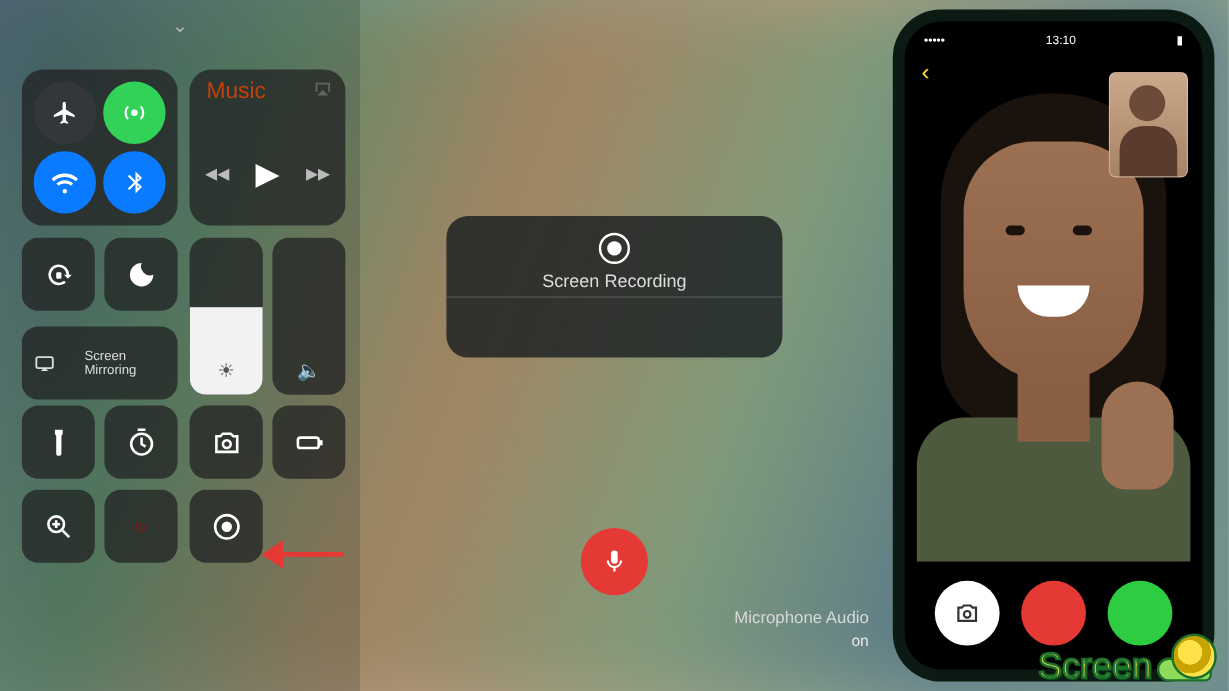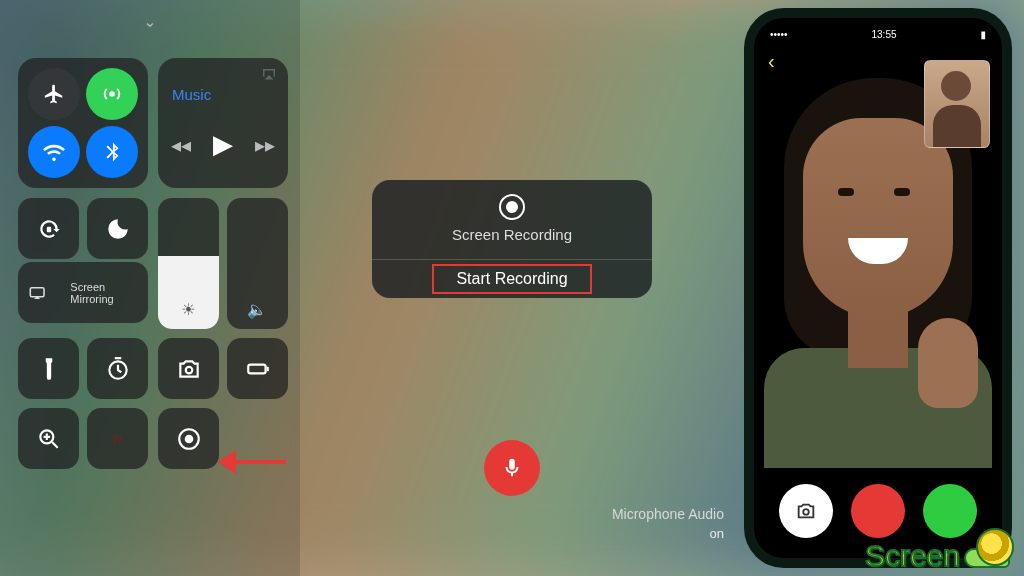--- a/index.html
+++ b/index.html
@@ -11,48 +11,48 @@
   .left-bg{position:absolute;inset:0;background:rgba(10,15,20,.15);backdrop-filter:blur(14px);}
   .chev{position:absolute;top:12px;left:50%;transform:translateX(-50%);color:#ccc;font-size:16px;opacity:.8}
 
   .pod{position:absolute;background:rgba(30,30,32,.72);border-radius:18px;}
   .pod-conn{left:18px;top:58px;width:130px;height:130px;}
   .pod-music{left:158px;top:58px;width:130px;height:130px;}
   .cbtn{position:absolute;width:52px;height:52px;border-radius:50%;background:rgba(60,60,64,.6);display:flex;align-items:center;justify-content:center;color:#fff;font-size:18px}
   .cbtn.active-g{background:#32d158}
   .cbtn.active-b{background:#0a7bff}
   .cbtn svg{width:22px;height:22px;fill:#fff}
-  .music-title{position:absolute;top:28px;left:14px;color:#3b82f6;font-size:15px}
+  .music-title{position:absolute;top:8px;left:14px;color:#c2410c;font-size:19px}
   .airplay{position:absolute;top:8px;right:10px;width:18px;height:18px;opacity:.4}
   .mctrl{position:absolute;bottom:28px;left:0;right:0;display:flex;justify-content:center;gap:22px;align-items:center;color:#bbb}
   .mctrl .play{color:#fff;font-size:26px}
   .mctrl span{font-size:20px}
 
   .small{position:absolute;width:61px;height:61px;border-radius:14px;background:rgba(30,30,32,.72);display:flex;align-items:center;justify-content:center;color:#7f1d1d}
   .small svg{width:26px;height:26px;fill:#fff}
-  .pod-mirror{position:absolute;left:18px;top:262px;width:130px;height:61px;background:rgba(30,30,32,.72);border-radius:14px;display:flex;align-items:center;gap:24px;padding:0 10px;box-sizing:border-box}
+  .pod-mirror{position:absolute;left:18px;top:272px;width:130px;height:61px;background:rgba(30,30,32,.72);border-radius:14px;display:flex;align-items:center;gap:24px;padding:0 10px;box-sizing:border-box}
   .pod-mirror .mlabel{color:#ddd;font-size:11px;line-height:12px}
   .slider{position:absolute;width:61px;height:131px;border-radius:14px;background:rgba(30,30,32,.72);overflow:hidden}
   .slider .fill{position:absolute;left:0;right:0;bottom:0;background:#f2f2f2}
   .slider .ic{position:absolute;left:50%;bottom:10px;transform:translateX(-50%);color:#555;font-size:16px}
   .sl-bright{left:158px;top:198px}
   .sl-bright .fill{height:56%}
   .sl-vol{left:227px;top:198px}
   .sl-vol .fill{height:0%;background:#888}
   .sl-vol .ic{color:#999}
   .arrow{position:absolute;left:218px;top:430px;}
   .arrow-line{position:absolute;width:54px;height:4px;background:#e53935;top:30px;left:14px}
   .arrow-head{position:absolute;top:20px;left:0;width:0;height:0;border-top:12px solid transparent;border-bottom:12px solid transparent;border-right:18px solid #e53935}
 
   
   .mid{position:absolute;left:300px;top:0;width:424px;height:576px}
   .sheet{position:absolute;left:72px;top:180px;width:280px;height:118px;background:rgba(20,25,30,.78);border-radius:18px;overflow:hidden;color:#eee;text-align:center}
   .sheet .rec-ic{margin:14px auto 6px;width:22px;height:22px;border:2px solid #fff;border-radius:50%;position:relative}
   .sheet .rec-ic:after{content:"";position:absolute;inset:5px;border-radius:50%;background:#fff}
-  .sheet .t1{font-size:15px;color:#ddd;margin-bottom:16px}
+  .sheet .t1{font-size:15px;color:#ddd;margin-bottom:4px}
   .sheet .div{height:1px;background:rgba(255,255,255,.18)}
   .sheet .t2{font-size:16px;color:#fff;padding:10px 0;position:relative}
   .sheet .t2 .hl{position:absolute;left:60px;right:60px;top:4px;bottom:4px;border:2px solid #e53935}
   .micbtn{position:absolute;left:50%;top:440px;transform:translateX(-50%);width:56px;height:56px;border-radius:50%;background:#e53935;display:flex;align-items:center;justify-content:center}
   .micbtn svg{width:22px;height:22px;fill:#fff}
   .miclabel{position:absolute;left:0;right:0;top:506px;text-align:right;color:#d8d8d8;font-size:14px}
   .micstate{position:absolute;left:0;right:0;top:526px;text-align:right;color:#e8e8e8;font-size:13px}
 
   
   .phone{position:absolute;right:12px;top:8px;width:268px;height:560px;background:#0b1a12;border-radius:40px;padding:10px;box-sizing:border-box}
@@ -208,24 +208,20 @@
     <div class="arrow-head"></div>
       <div class="arrow-line"></div>
   </div>
 </div>
 
 <div class="mid">
   <div class="sheet">
     <div class="rec-ic"></div>
     <div class="t1">Screen Recording</div>
     <div class="div"></div>
-    <div class="t2">
-      <span>Start Recording</span>
-      <span class="hl"></span>
-    </div>
   </div>
   <div class="micbtn">
     <svg viewBox="0 0 24 24">
         <path d="M12 14a3 3 0 0 0 3-3V5a3 3 0 0 0-6 0v6a3 3 0 0 0 3 3zm5-3a5 5 0 0 1-10 0H5a7 7 0 0 0 6 6.9V21h2v-3.1A7 7 0 0 0 19 11h-2z"></path>
       </svg>
   </div>
   <div class="miclabel">Microphone Audio</div>
   <div class="micstate">on</div>
 </div>
 
@@ -235,21 +231,21 @@
     <div class="shirt"></div>
     <div class="neck"></div>
     <div class="face"></div>
     <div class="eyeL"></div>
       <div class="eyeR"></div>
     <div class="smile"></div>
     <div class="hand"></div>
 
     <div class="sbar">
       <span>•••••</span>
-      <span>13:55</span>
+      <span>13:10</span>
       <span>▮</span>
     </div>
     <div class="back">‹</div>
     <div class="pip">
       <div class="body"></div>
         <div class="head"></div>
     </div>
 
     <div class="cbar">
       <div class="rbtn white">

